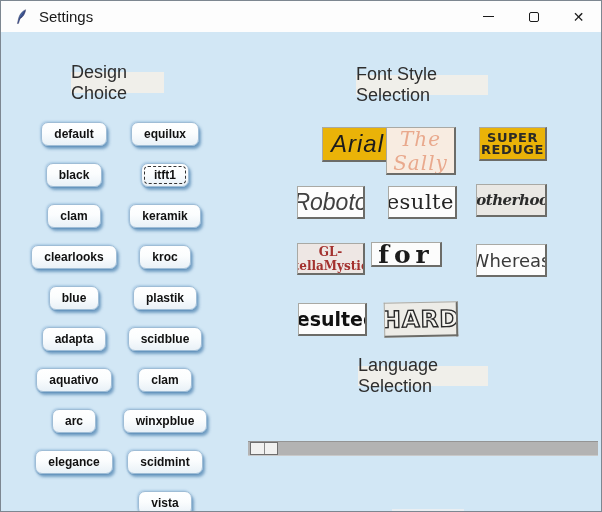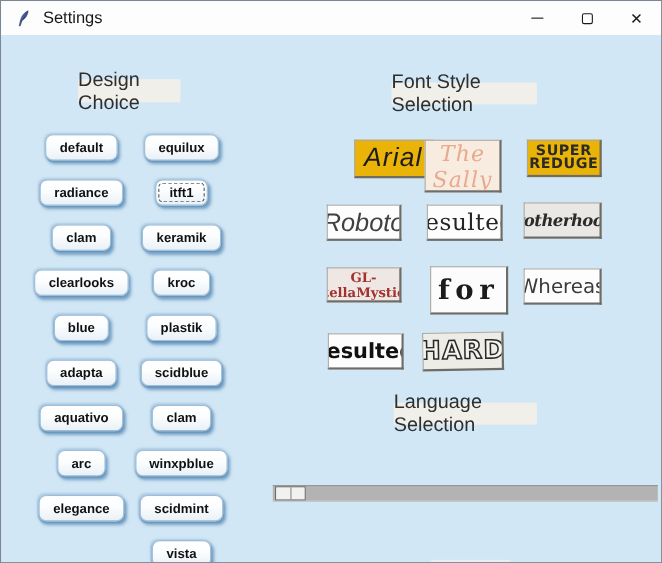--- a/index.html
+++ b/index.html
@@ -47,21 +47,21 @@
   }
   .fp-arial    { left:296px; top:95px;  width:72px; height:35px; font:italic 24px "Liberation Sans",sans-serif; letter-spacing:1px; }
   .fp-sally    { left:385px; top:95px;  width:70px; height:48px; font:italic 20px "DejaVu Serif",serif; letter-spacing:1px; }
   .fp-super    { left:478px; top:95px;  width:68px; height:34px; font-weight:900; font-size:13px; line-height:12px;
                  font-family:"DejaVu Sans",sans-serif; text-align:center; letter-spacing:.5px;
                  flex-direction:column; }
   .fp-roboto   { left:296px; top:154px; width:68px; height:33px; font:23px "Liberation Sans",sans-serif; }
   .fp-resulted { left:387px; top:154px; width:69px; height:33px; font:21px "DejaVu Serif",serif; letter-spacing:.5px; }
   .fp-brother  { left:475px; top:152px; width:71px; height:33px; font:italic bold 15px "DejaVu Serif",serif; letter-spacing:-.5px; }
   .fp-stella   { left:296px; top:211px; width:68px; height:32px; font:bold 12px "DejaVu Serif",serif; }
-  .fp-for      { left:390px; top:210px; width:71px; height:44px; font:bold 25px "DejaVu Serif",serif; letter-spacing:5px; }
+  .fp-for      { left:370px; top:210px; width:71px; height:25px; font:bold 25px "DejaVu Serif",serif; letter-spacing:5px; }
   .fp-whereas  { left:475px; top:212px; width:71px; height:33px; font:18px "DejaVu Sans",sans-serif; }
   .fp-resulted2{ left:297px; top:271px; width:69px; height:33px; font:bold 19px "DejaVu Sans",sans-serif; }
   .fp-hard     { left:383px; top:270px; width:74px; height:35px; font-weight:900; font-size:23px;
                  font-family:"DejaVu Sans",sans-serif; -webkit-text-stroke:1.4px #2a2a2a;
                  transform:rotate(-1deg); letter-spacing:1px; }
   
   .scrollbar {
     position:absolute; left:247px; top:409px; width:350px; height:15px;
     background:#b3b3b3; border-top:1px solid #949494; border-bottom:1px solid #c9c9c9;
   }
@@ -110,21 +110,21 @@
   </div>
 
   <div class="content">
 
     <div class="section-label lbl-design">Design Choice</div>
     <div class="section-label lbl-fonts">Font Style Selection</div>
     <div class="section-label lbl-language">Language Selection</div>
 
     <div class="theme-col c1">
       <button class="theme-btn">default</button>
-      <button class="theme-btn">radiance</button>
+      <button class="theme-btn">black</button>
       <button class="theme-btn">clam</button>
       <button class="theme-btn">clearlooks</button>
       <button class="theme-btn">blue</button>
       <button class="theme-btn">adapta</button>
       <button class="theme-btn">aquativo</button>
       <button class="theme-btn">arc</button>
       <button class="theme-btn">elegance</button>
     </div>
 
     <div class="theme-col c2">

